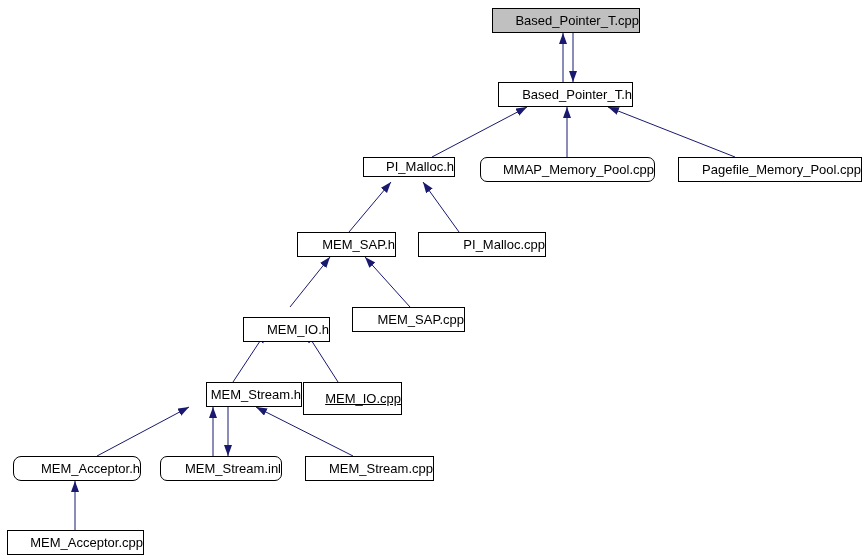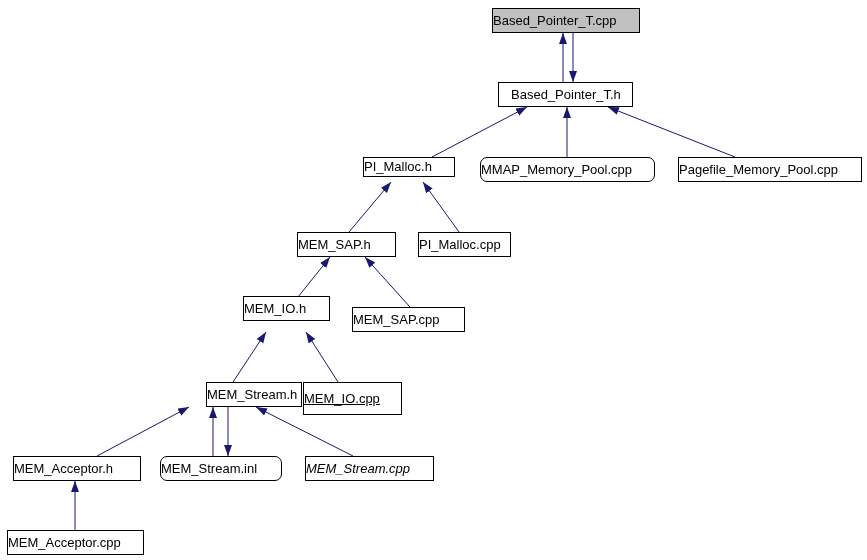--- a/index.html
+++ b/index.html
@@ -27,21 +27,21 @@
     width: 100%;
     height: 100%;
   }
   .node {
     position: absolute;
     box-sizing: border-box;
     border: 1px solid #000000;
     background: #ffffff;
     display: flex;
     align-items: center;
-    justify-content: flex-start;
+    justify-content: flex-end;
     font-size: 13px;
     color: #000000;
     white-space: nowrap;
     cursor: pointer;
   }
   .node.highlight {
     background: #c0c0c0;
   }
   .node span {
     display: inline-block;
@@ -90,41 +90,41 @@
       </div>
       <div class="node" style="left: 480px; top: 157px; width: 175px; height: 25px; border-radius: 7px;">
         <span>MMAP_Memory_Pool.cpp</span>
       </div>
       <div class="node" style="left: 678px; top: 157px; width: 184px; height: 25px;">
         <span>Pagefile_Memory_Pool.cpp</span>
       </div>
       <div class="node" style="left: 297px; top: 232px; width: 99px; height: 25px;">
         <span>MEM_SAP.h</span>
       </div>
-      <div class="node" style="left: 418px; top: 232px; width: 93px; height: 25px;">
+      <div class="node" style="left: 418px; top: 232px; width: 128px; height: 25px;">
         <span>PI_Malloc.cpp</span>
       </div>
-      <div class="node" style="left: 243px; top: 296px; width: 87px; height: 25px;">
+      <div class="node" style="left: 243px; top: 317px; width: 87px; height: 25px;">
         <span>MEM_IO.h</span>
       </div>
       <div class="node" style="left: 352px; top: 307px; width: 113px; height: 25px;">
         <span>MEM_SAP.cpp</span>
       </div>
       <div class="node" style="left: 162px; top: 382px; width: 96px; height: 25px; margin-left: 44px;">
         <span>MEM_Stream.h</span>
       </div>
       <div class="node" style="left: 303px; top: 382px; width: 99px; height: 33px; text-decoration: underline;">
         <span>MEM_IO.cpp</span>
       </div>
-      <div class="node" style="left: 13px; top: 456px; width: 128px; height: 25px;">
+      <div class="node" style="left: 13px; top: 456px; width: 128px; height: 25px; border-radius: 8px;">
         <span>MEM_Acceptor.h</span>
       </div>
       <div class="node" style="left: 160px; top: 456px; width: 122px; height: 25px; border-radius: 7px;">
         <span>MEM_Stream.inl</span>
       </div>
-      <div class="node" style="left: 305px; top: 456px; width: 129px; height: 25px; font-style: italic;">
+      <div class="node" style="left: 305px; top: 456px; width: 129px; height: 25px;">
         <span>MEM_Stream.cpp</span>
       </div>
       <div class="node" style="left: 7px; top: 530px; width: 137px; height: 25px;">
         <span>MEM_Acceptor.cpp</span>
       </div>
     </div>
 </div>
 
 </body></html>

